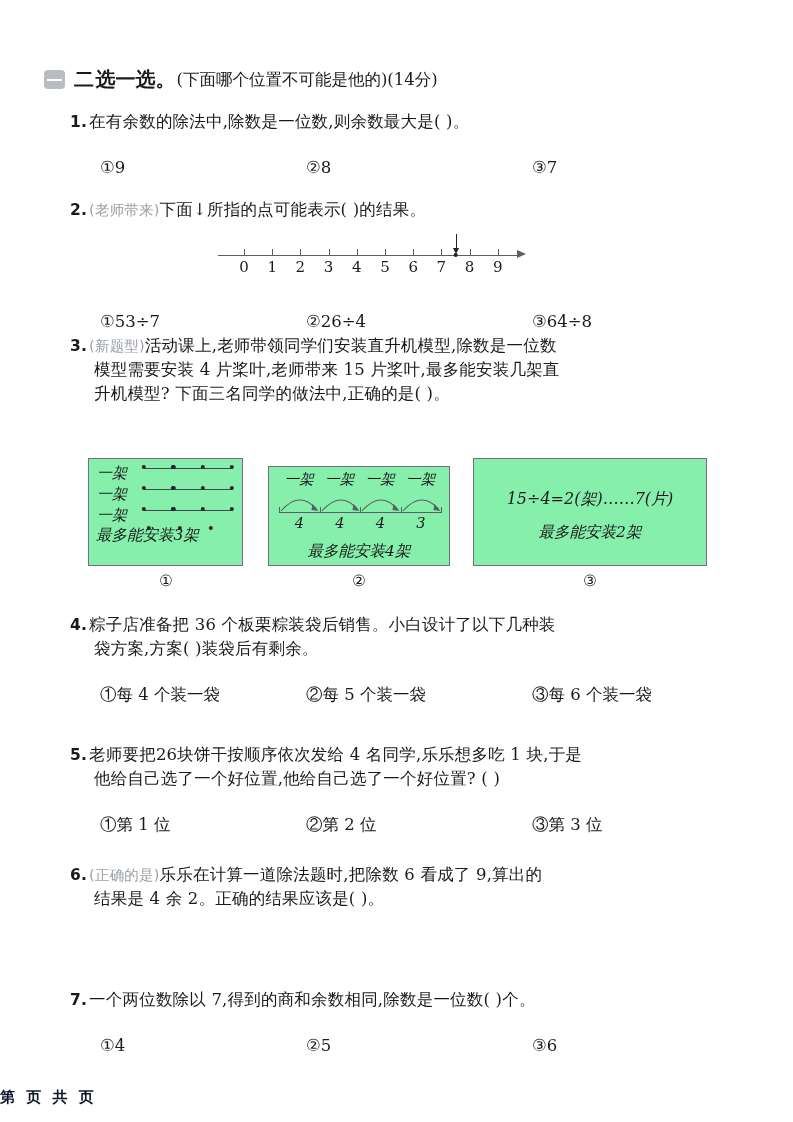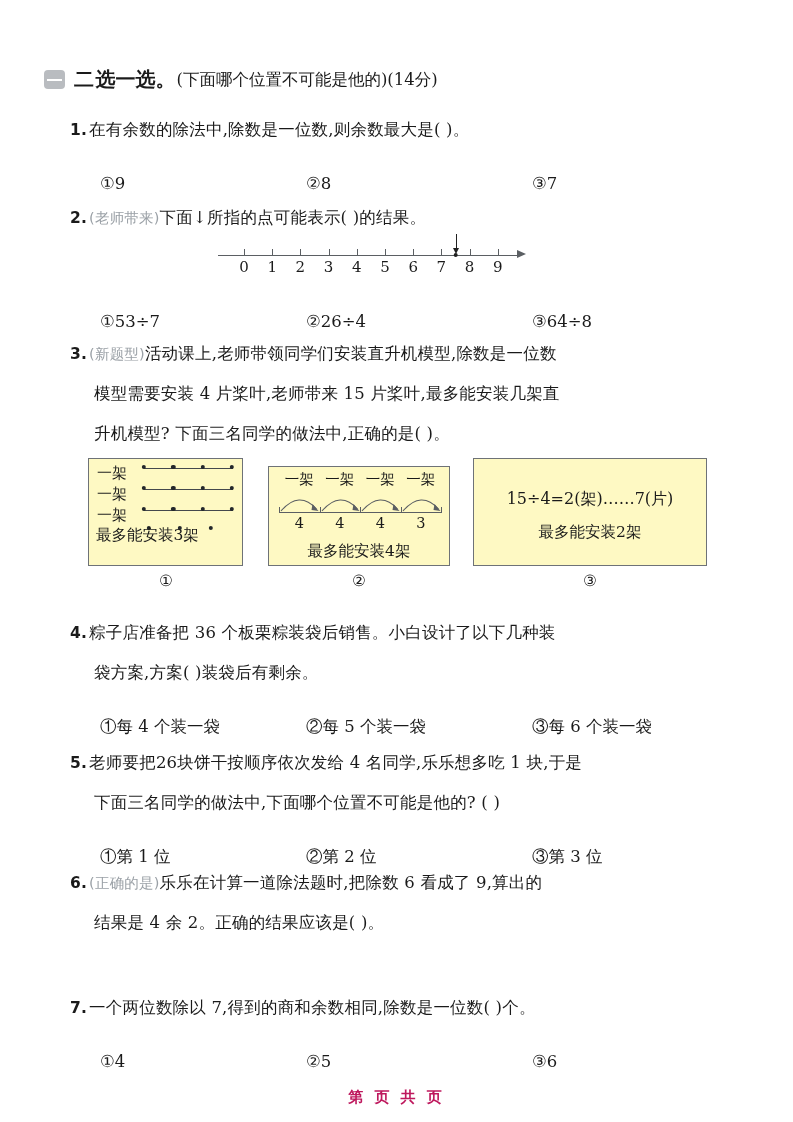--- a/index.html
+++ b/index.html
@@ -65,21 +65,21 @@
   }
 
   
   .q {
     position: absolute;
     left: 70px;
     width: 660px;
   }
   .q-line {
     font-size: 16.5px;
-    line-height: 40px;
+    line-height: 24px;
     white-space: nowrap;
     letter-spacing: 0.2px;
   }
   .q-line.indent {
     padding-left: 24px;
   }
   .q-num {
     font-family: "DejaVu Sans", "Liberation Sans", sans-serif;
     font-weight: bold;
     font-size: 15.5px;
@@ -177,22 +177,23 @@
   .boxes {
     position: absolute;
     left: 88px;
     top: 458px;
     width: 620px;
     height: 140px;
   }
   .mbox {
     position: absolute;
     border: 1.2px solid #6e7277;
-    background: #fef9c3;
+    background: #86efac;
     box-sizing: border-box;
+    font-style: italic;
   }
   .mbox.b1 { left: 0px;   top: 0px; width: 155px; height: 108px; }
   .mbox.b2 { left: 180px; top: 8px; width: 182px; height: 100px; }
   .mbox.b3 { left: 385px; top: 0px; width: 234px; height: 108px; }
 
   .blabel {
     position: absolute;
     font-size: 15.5px;
     text-align: center;
     top: 114px;
@@ -332,26 +333,25 @@
     font-size: 15.5px;
     white-space: nowrap;
   }
 
   
   .footer {
     position: absolute;
     left: 0;
     right: 0;
     top: 1088px;
-    text-align: center;
     font-family: "DejaVu Sans", "Liberation Sans", sans-serif;
     font-size: 15px;
     letter-spacing: 3px;
     font-weight: bold;
-    color: #be185d;
+    color: #0f172a;
   }
 </style>
 </head>
 <body>
 
 <div class="page">
 
   <div class="section-header">
     <span class="sect-icon"></span>
     <span class="sect-num">二</span>
@@ -523,21 +523,21 @@
       <span class="opt o1">①每 4 个装一袋</span>
       <span class="opt o2">②每 5 个装一袋</span>
       <span class="opt o3">③每 6 个装一袋</span>
     </div>
   </div>
 
   <div class="q" style="top:743px;">
     <div class="q-line">
       <span class="q-num">5.</span><span>老师要把26块饼干按顺序依次发给 4 名同学,乐乐想多吃 1 块,于是</span>
     </div>
-    <div class="q-line indent">下面三名同学的做法中,下面哪个位置不可能是他的? (        )</div>
+    <div class="q-line indent">他给自己选了一个好位置,他给自己选了一个好位置? (        )</div>
     <div class="opts">
       <span class="opt o1">①第 1 位</span>
       <span class="opt o2">②第 2 位</span>
       <span class="opt o3">③第 3 位</span>
     </div>
   </div>
 
   <div class="q" style="top:863px;">
     <div class="q-line">
       <span class="q-num">6.</span><span class="tag">(正确的是)</span><span>乐乐在计算一道除法题时,把除数 6 看成了 9,算出的</span>

